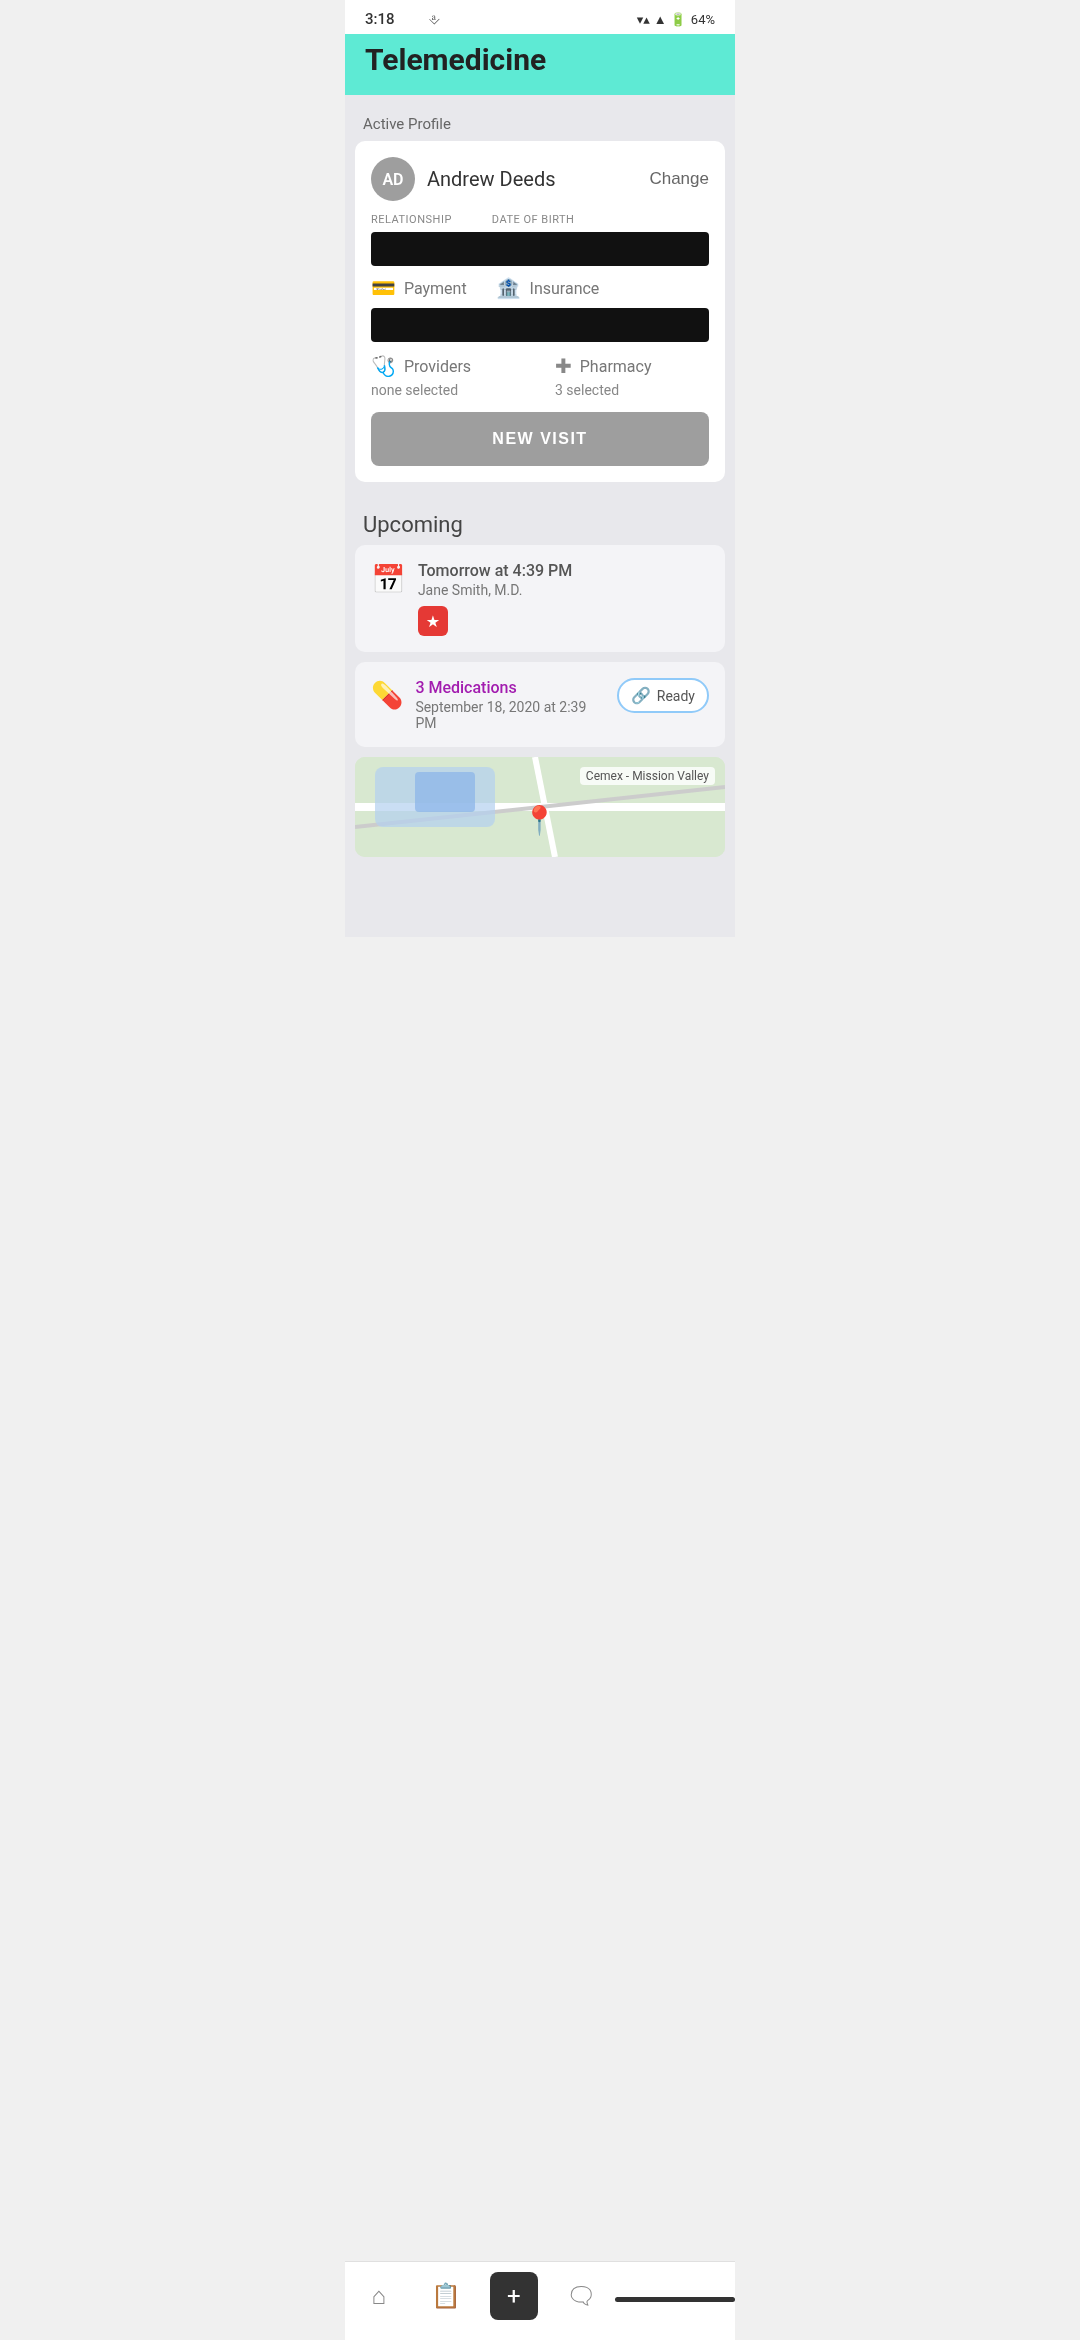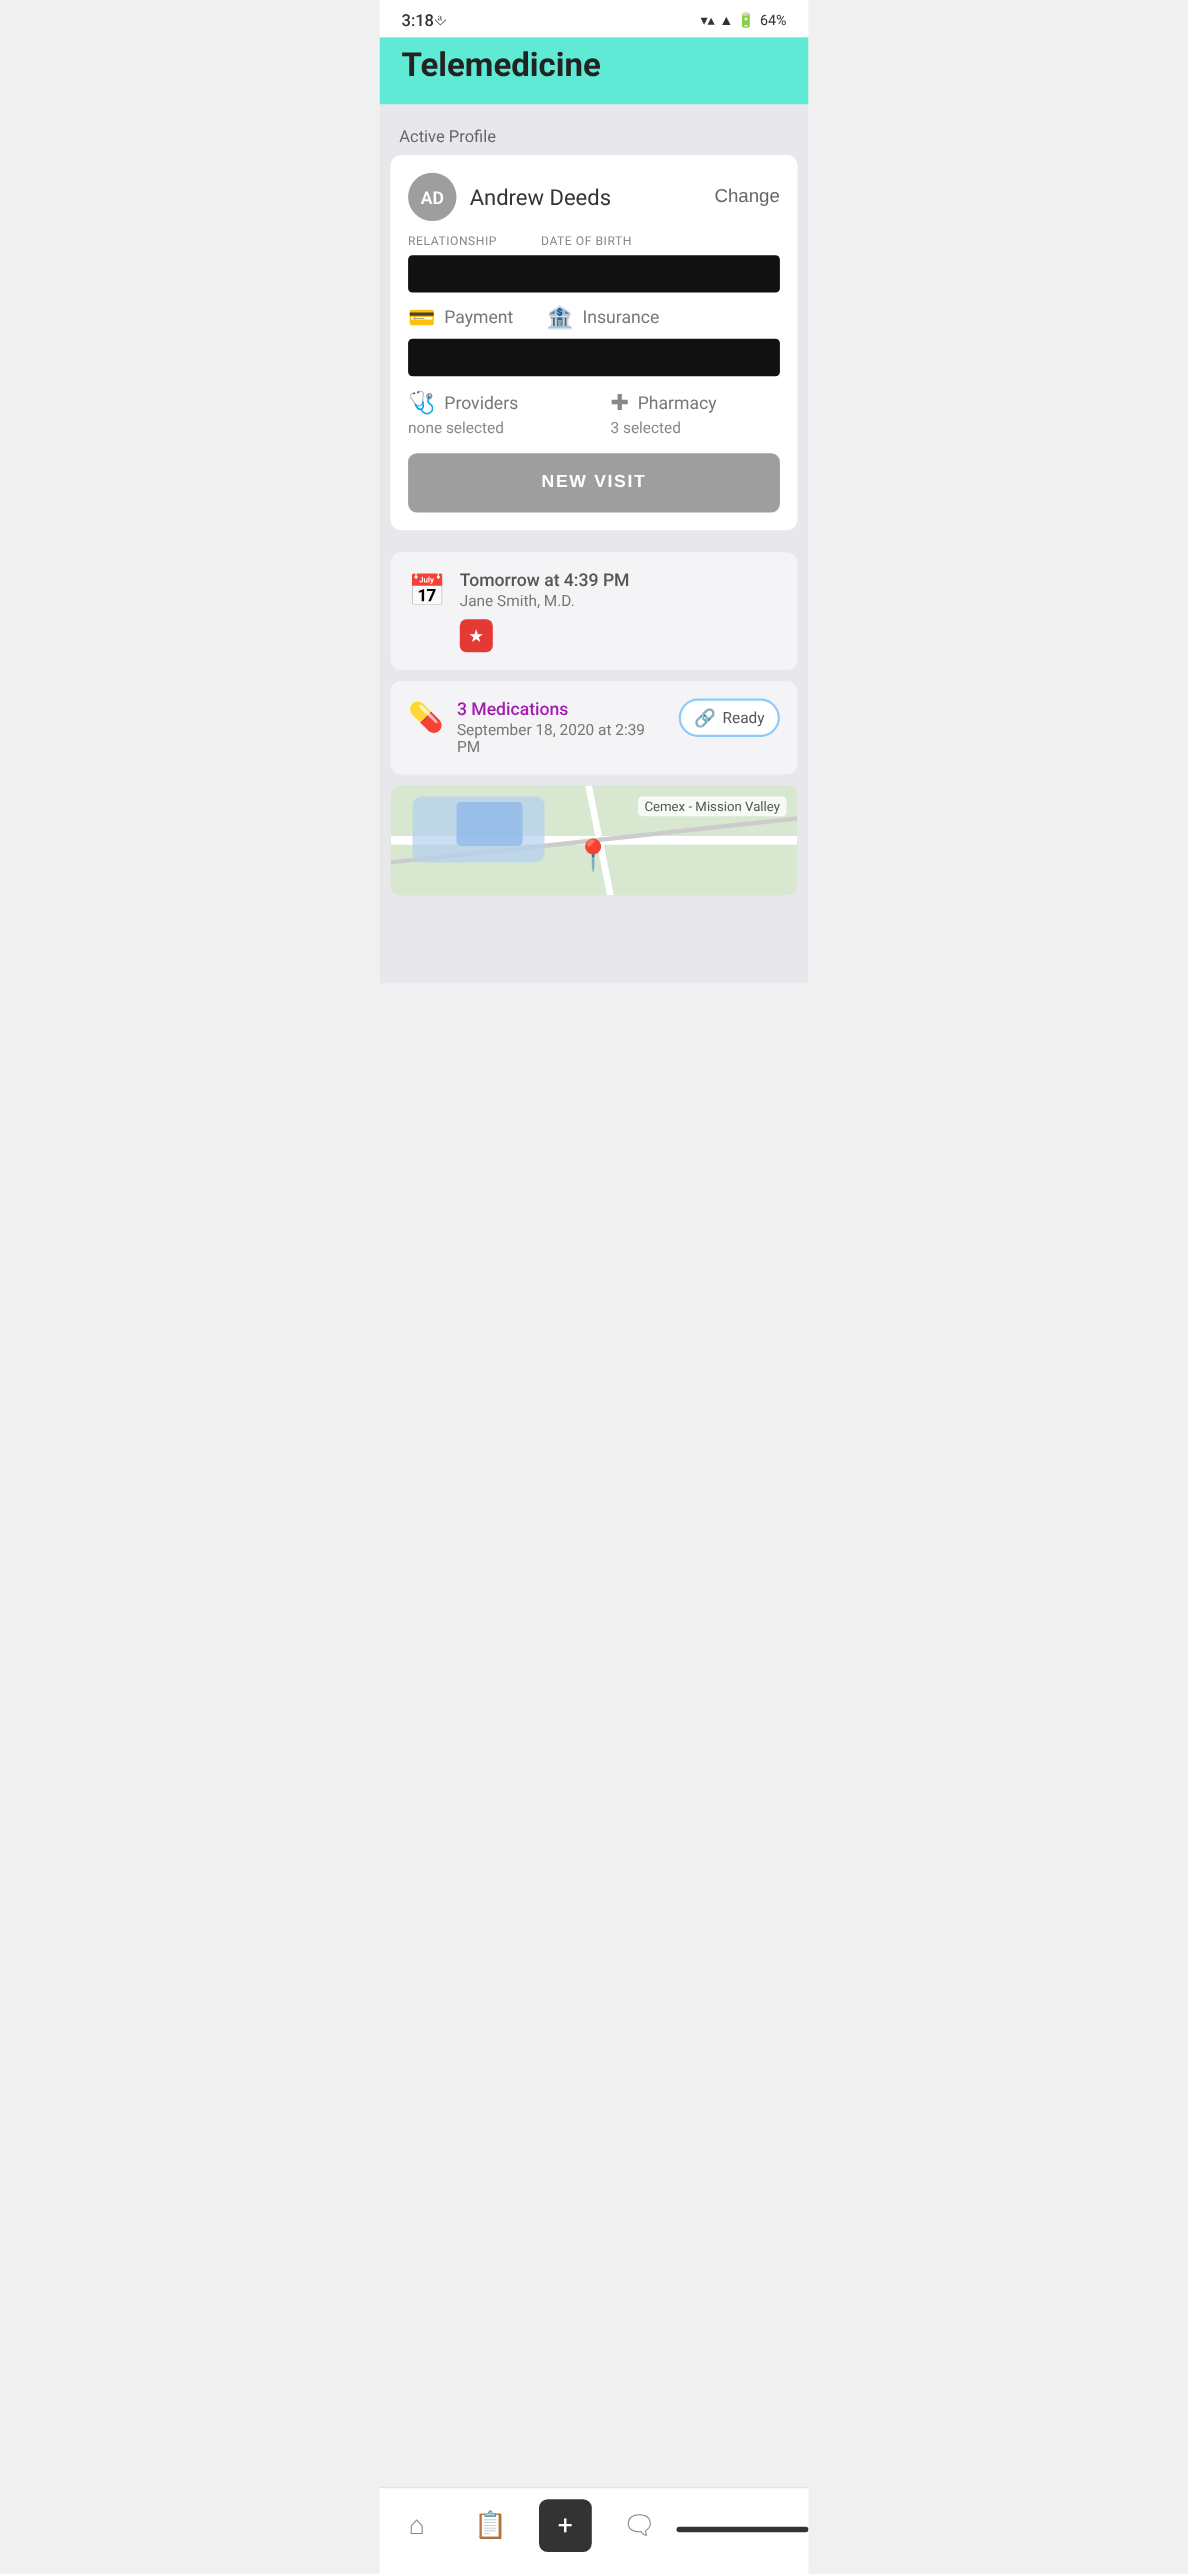--- a/index.html
+++ b/index.html
@@ -12,20 +12,21 @@
       margin: 0 auto;
       position: relative;
       overflow-x: hidden;
     }
     .status-bar {
       display: flex;
       justify-content: space-between;
       align-items: center;
       padding: 10px 20px 6px;
       background: #fff;
+      gap: 34px;
     }
     .status-time {
       font-size: 15px;
       font-weight: 500;
       color: #333;
     }
     .status-icons {
       display: flex;
       align-items: center;
       gap: 4px;
@@ -424,20 +425,21 @@
         <span class="pp-status">3 selected</span>
       </div>
     </div>
 
     
     <button class="new-visit-btn">NEW VISIT</button>
 
   </div>
 
   <div class="upcoming-section">
+    <div class="upcoming-label">Upcoming</div>
 
     <div class="upcoming-card">
       <div class="upcoming-row">
         <span class="upcoming-icon">📅</span>
         <div class="upcoming-info">
           <div class="upcoming-time">Tomorrow at 4:39 PM</div>
           <div class="upcoming-doctor">Jane Smith, M.D.</div>
           <div class="red-badge">
             <span>★</span>
           </div>

